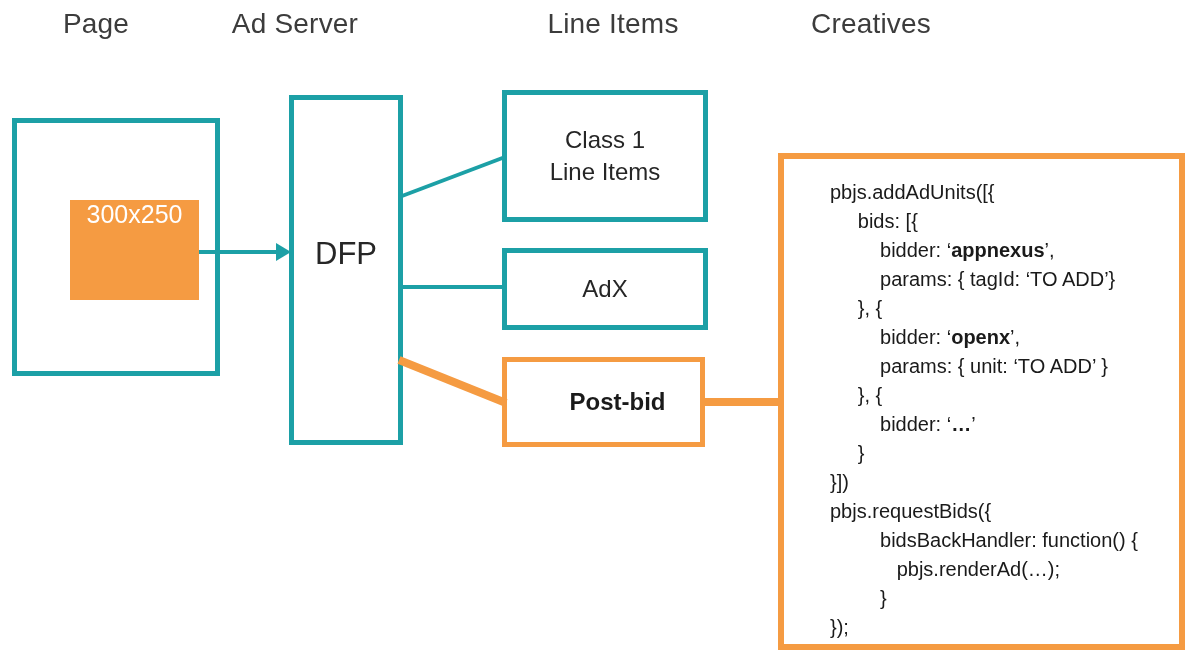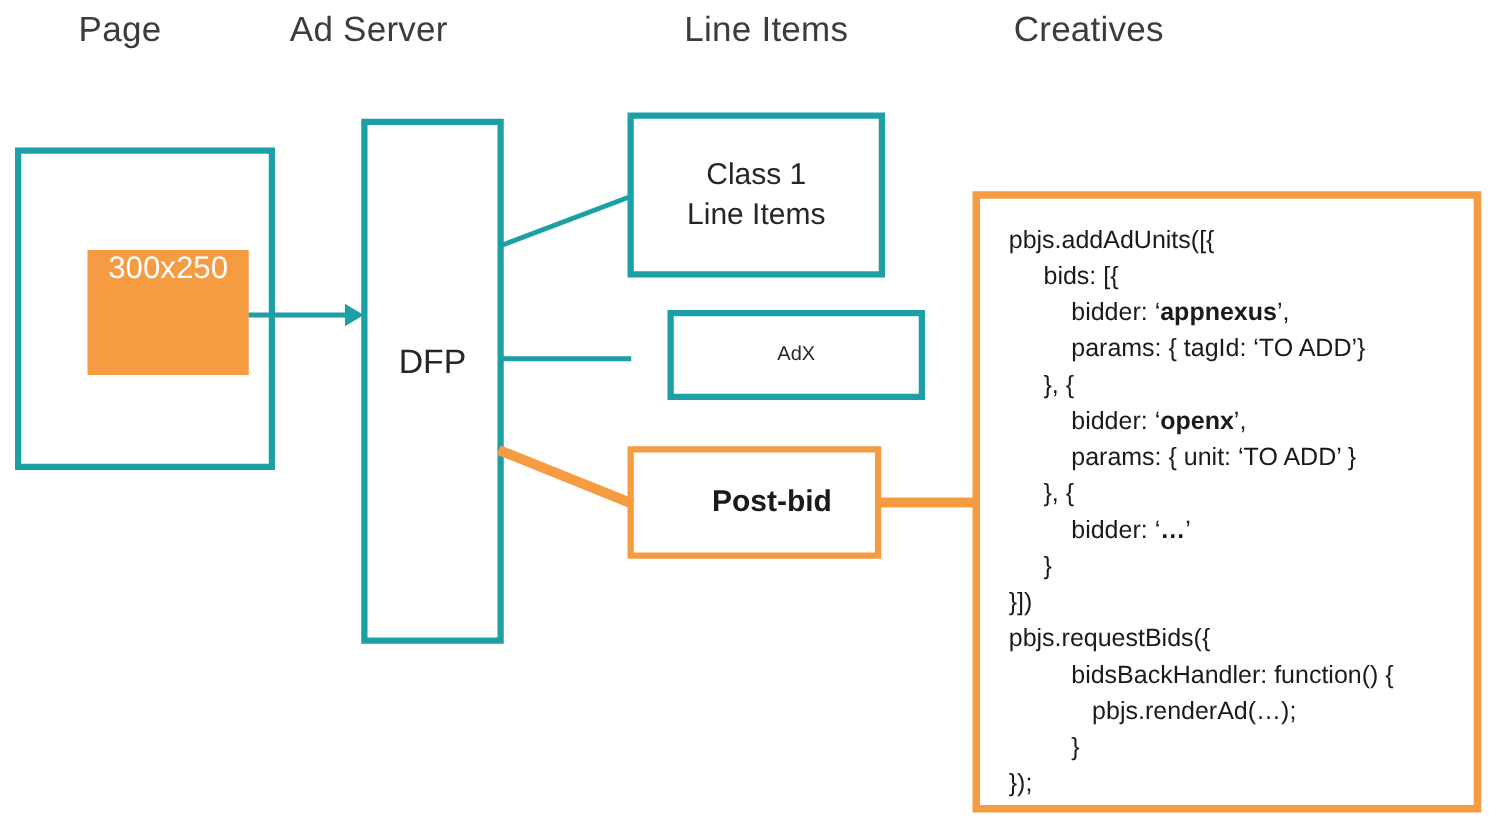--- a/index.html
+++ b/index.html
@@ -49,52 +49,52 @@
   .ad-slot {
     position: absolute;
     left: 70px; top: 200px; width: 129px; height: 100px;
     background: var(--orange);
     color: var(--ad-slot-text);
     display: flex; justify-content: center;
     font-size: 25px;
     z-index: 1;
   }
   .dfp-box {
-    left: 289px; top: 95px; width: 114px; height: 420px;
-    font-size: 27px;
+    left: 289px; top: 95px; width: 114px; height: 350px;
+    font-size: 31px;
   }
   .dfp-box .label { position: relative; top: -16px; }
   .class1-box {
     left: 502px; top: 90px; width: 206px; height: 132px;
     font-size: 24px; line-height: 32px;
   }
   .adx-box {
-    left: 502px; top: 248px; width: 206px; height: 72px;
-    font-size: 16px;
-    margin-left: 32px;
+    left: 502px; top: 248px; width: 206px; height: 82px;
+    font-size: 24px;
   }
   .postbid-box {
     left: 502px; top: 357px; width: 203px; height: 90px;
     font-size: 24px; font-weight: bold;
     color: #1a1a1a;
   }
   .code-box {
     position: absolute;
     left: 778px; top: 153px; width: 407px; height: 497px;
     box-sizing: border-box;
     border: 6px solid var(--orange);
     background: #ffffff;
     z-index: 1;
   }
   .code-lines {
     padding: 19px 6px 0 23px;
     font-size: 20px;
     line-height: 29px;
     color: var(--code-text);
     white-space: pre;
+    margin-left: 23px;
   }
   .code-line .b { font-weight: bold; }
 
   svg.connectors {
     position: absolute;
     left: 0; top: 0;
     z-index: 2;
     pointer-events: none;
   }
 </style>

